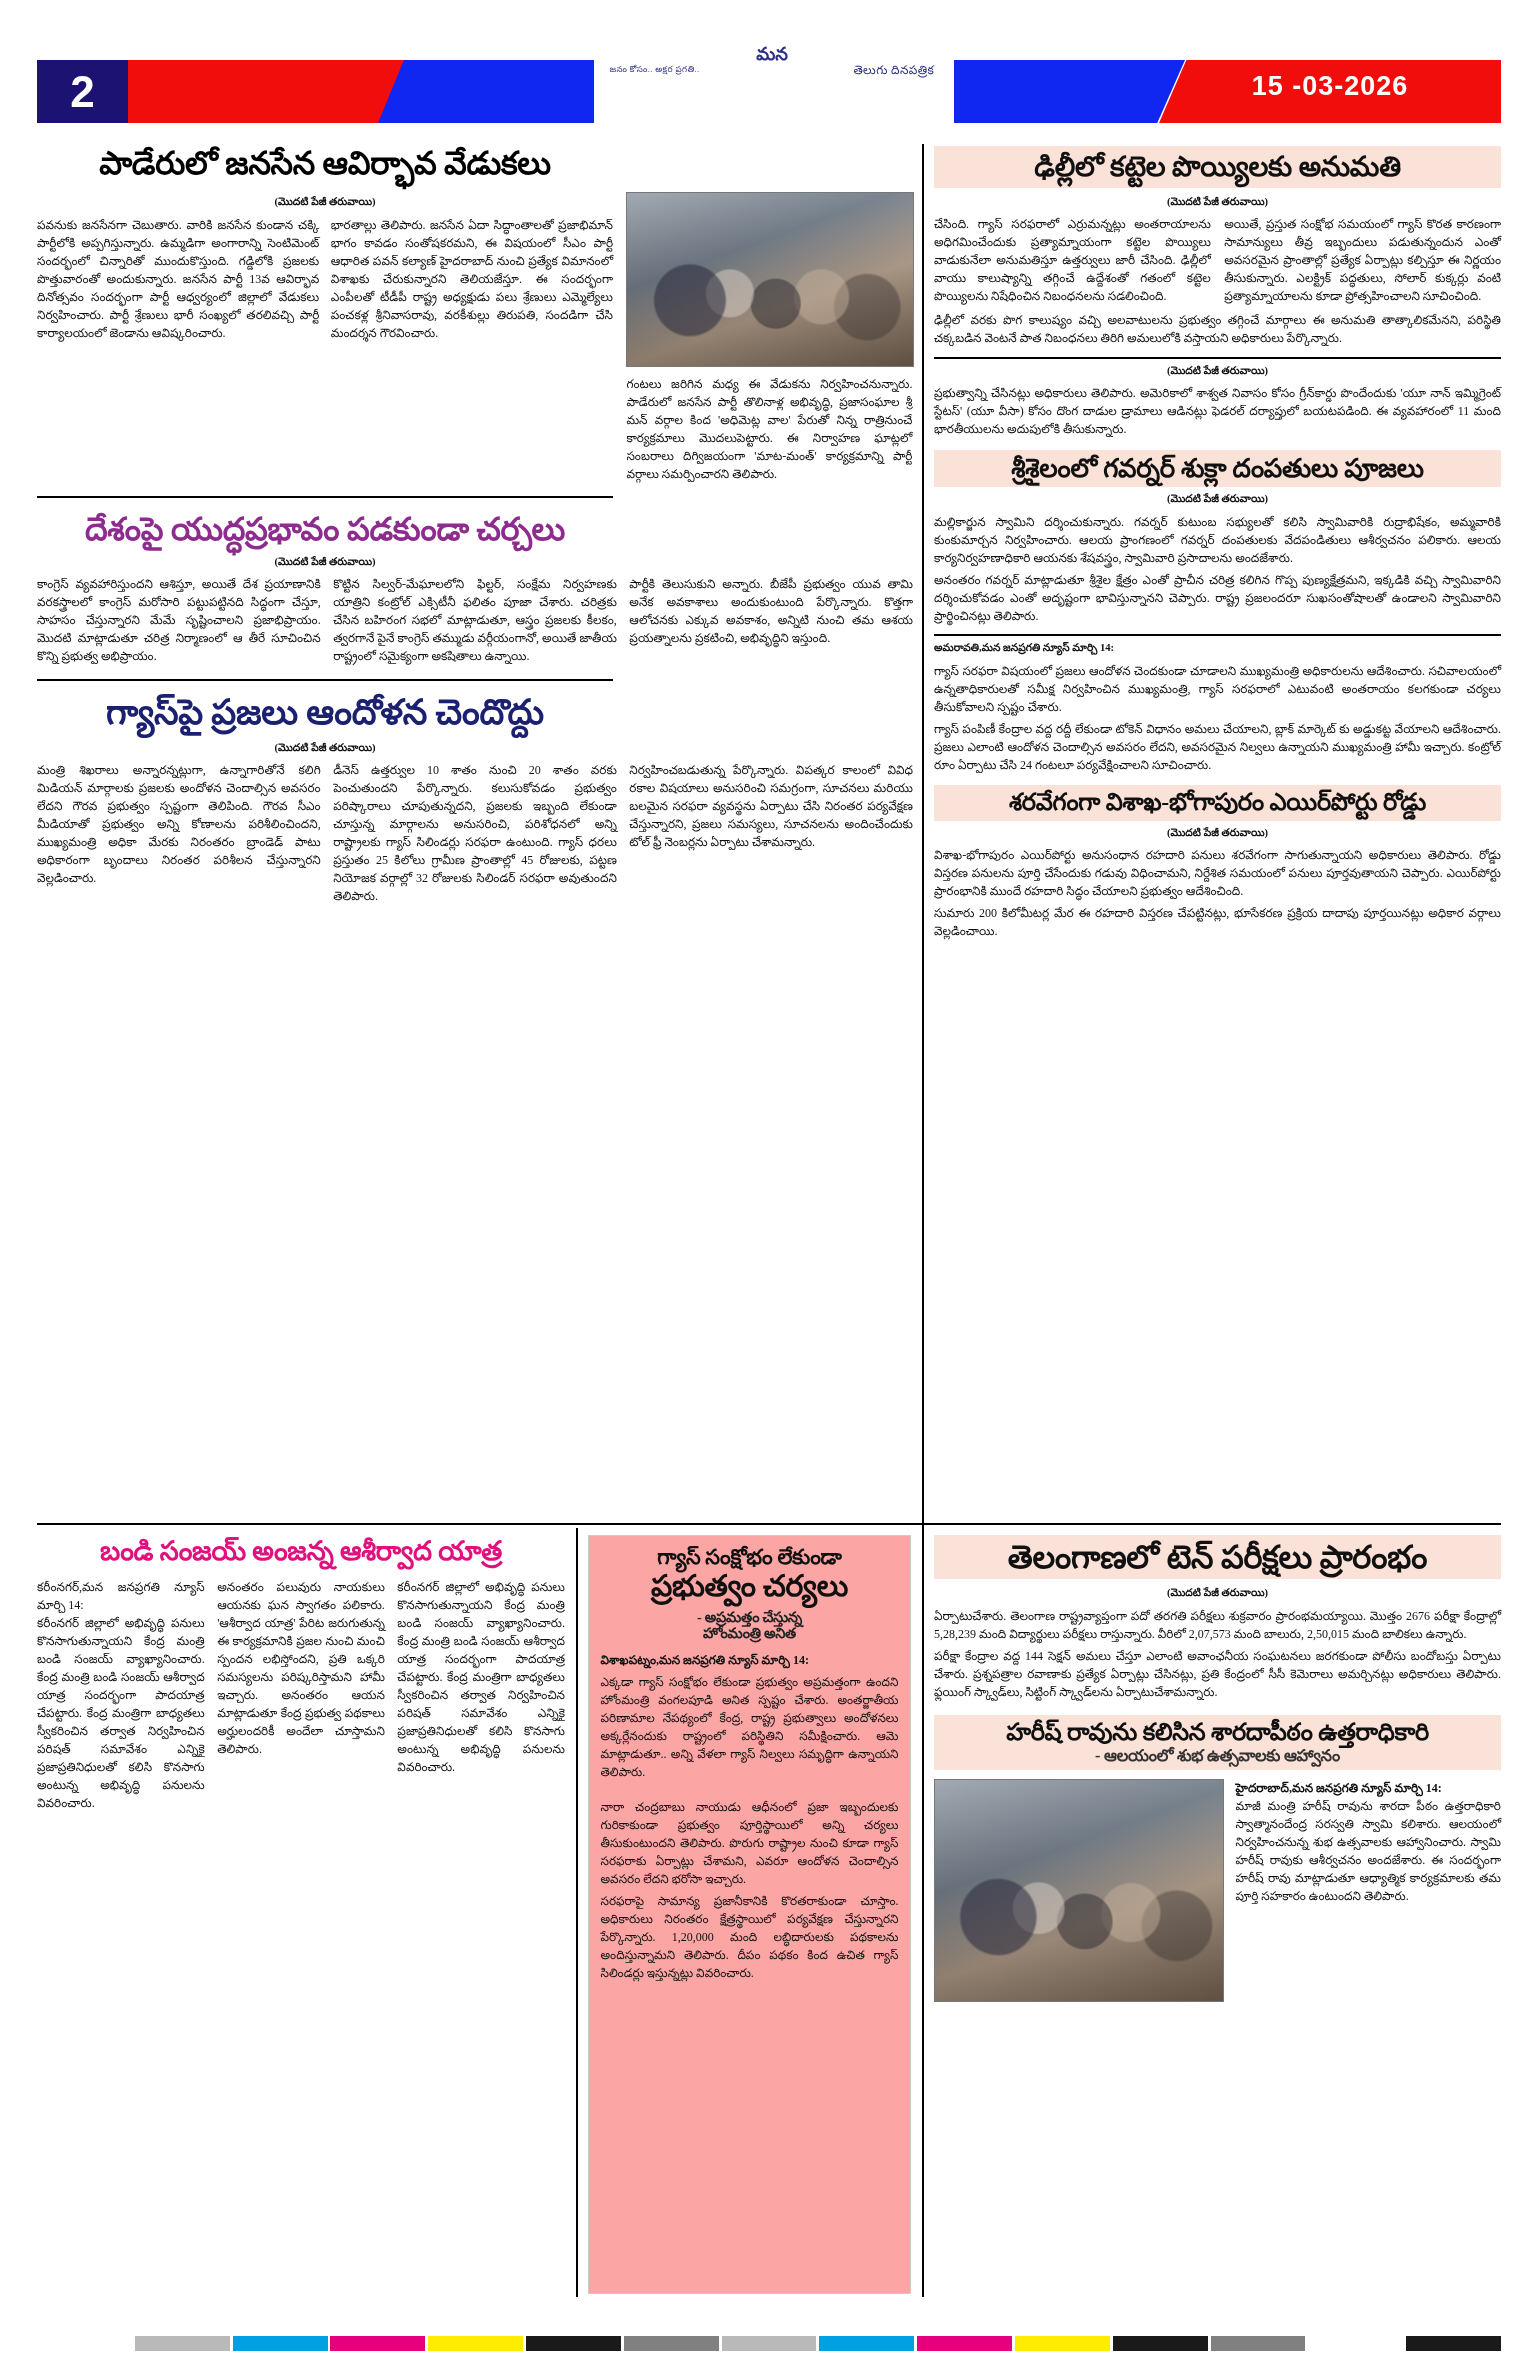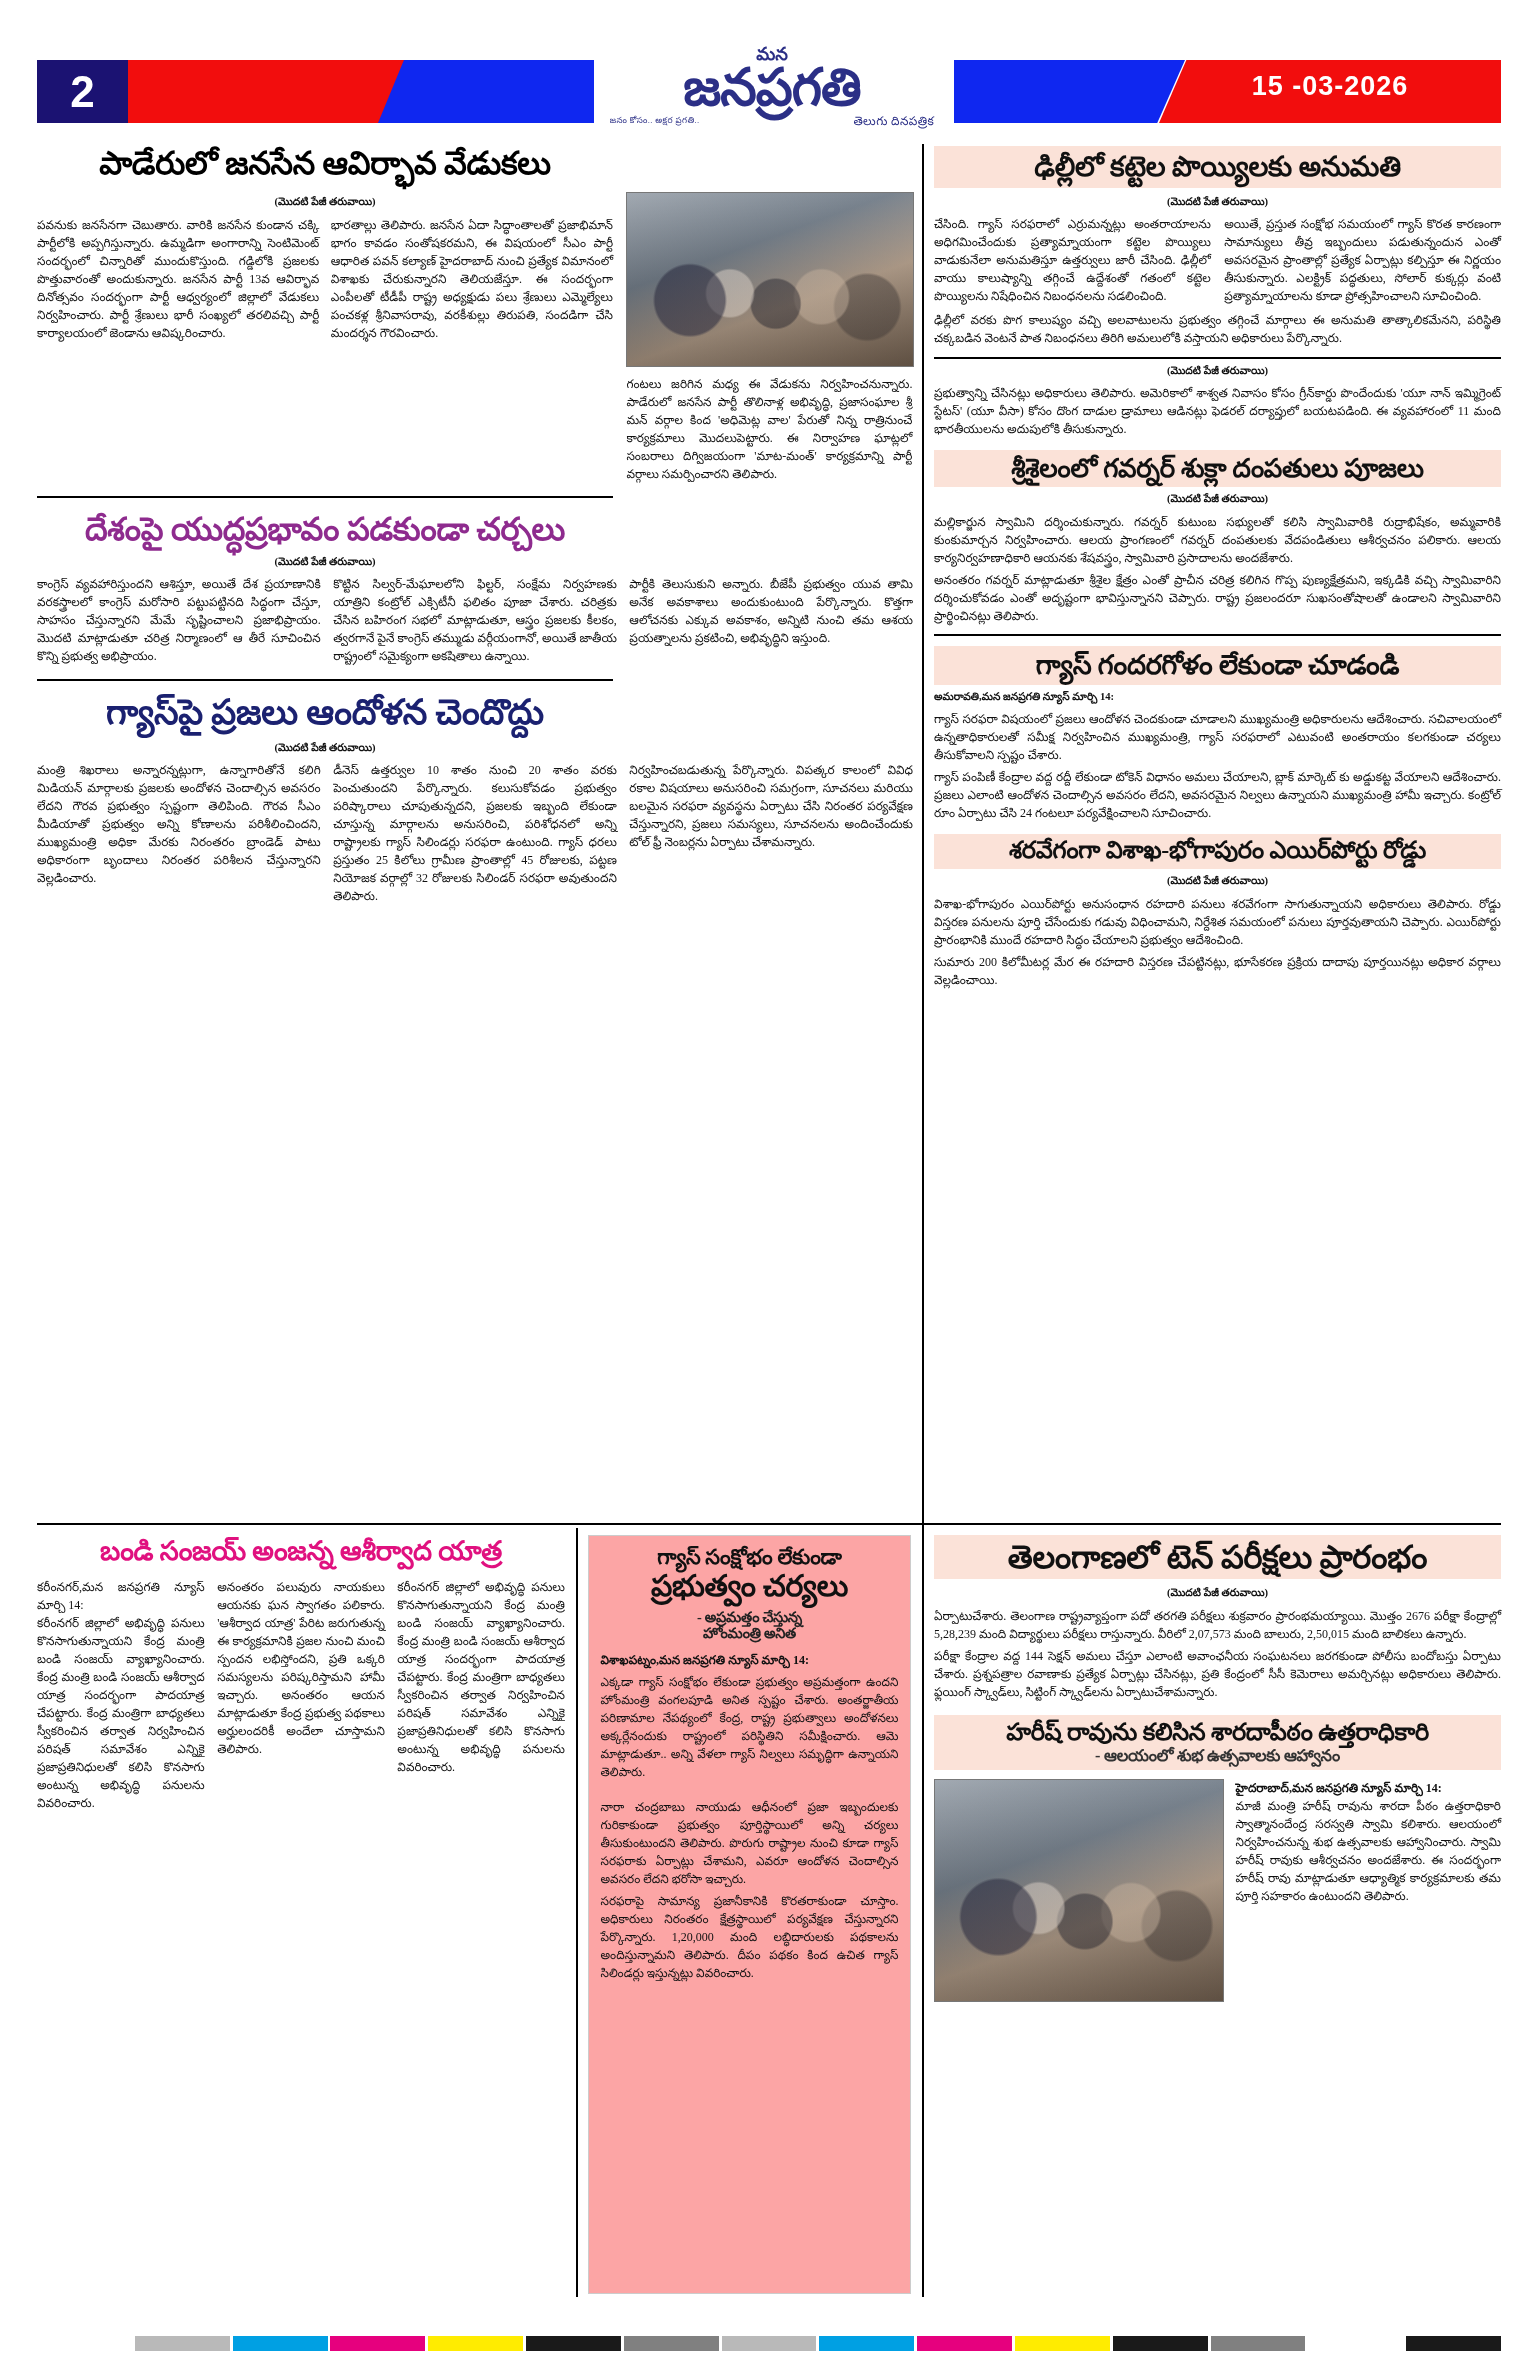--- a/index.html
+++ b/index.html
@@ -76,21 +76,20 @@
 
 <div class="page">
 
   <div class="masthead">
     <div class="mh-pageno">2</div>
     <div class="mh-red1"></div>
     <div class="mh-blue1"></div>
 
     <div class="mh-logo">
       <div class="mana">మన</div>
-      <div class="brand">జనప్రగతి</div>
       <div style="display:flex;justify-content:space-between;padding:0 5.8px;">
         <span class="sub1">జనం కోసం.. అక్షర ప్రగతి..</span>
         <span class="sub2">తెలుగు దినపత్రిక</span>
       </div>
     </div>
 
     <div class="mh-blue2"></div>
     <div class="mh-red2"></div>
     <div class="mh-date">15 -03-2026</div>
   </div>
@@ -163,23 +162,20 @@
 
     <div class="pinkbox" style="padding:4.8px 3.8px;margin-top:11.5px;">
       <div class="hl hl-black" style="font-size:26px;">శ్రీశైలంలో గవర్నర్ శుక్లా దంపతులు పూజలు</div>
     </div>
     <div class="byline" style="margin-top:5.8px;">(మొదటి పేజీ తరువాయి)</div>
     <div class="body-col">మల్లికార్జున స్వామిని దర్శించుకున్నారు. గవర్నర్ కుటుంబ సభ్యులతో కలిసి స్వామివారికి రుద్రాభిషేకం, అమ్మవారికి కుంకుమార్చన నిర్వహించారు. ఆలయ ప్రాంగణంలో గవర్నర్ దంపతులకు వేదపండితులు ఆశీర్వచనం పలికారు. ఆలయ కార్యనిర్వహణాధికారి ఆయనకు శేషవస్త్రం, స్వామివారి ప్రసాదాలను అందజేశారు.</div>
     <div class="body-col" style="margin-top:3.8px;">అనంతరం గవర్నర్ మాట్లాడుతూ శ్రీశైల క్షేత్రం ఎంతో ప్రాచీన చరిత్ర కలిగిన గొప్ప పుణ్యక్షేత్రమని, ఇక్కడికి వచ్చి స్వామివారిని దర్శించుకోవడం ఎంతో అదృష్టంగా భావిస్తున్నానని చెప్పారు. రాష్ట్ర ప్రజలందరూ సుఖసంతోషాలతో ఉండాలని స్వామివారిని ప్రార్థించినట్లు తెలిపారు.</div>
 
     <div class="rule" style="margin-top:9.6px;"></div>
 
-    <div class="pinkbox" style="padding:4.8px 3.8px;margin-top:9.6px;">
-      <div class="hl hl-black" style="font-size:27px;">గ్యాస్ గందరగోళం లేకుండా చూడండి</div>
-    </div>
     <div class="byline" style="margin-top:5.8px;text-align:left;">అమరావతి,మన జనప్రగతి న్యూస్ మార్చి 14:</div>
     <div class="body-col">గ్యాస్ సరఫరా విషయంలో ప్రజలు ఆందోళన చెందకుండా చూడాలని ముఖ్యమంత్రి అధికారులను ఆదేశించారు. సచివాలయంలో ఉన్నతాధికారులతో సమీక్ష నిర్వహించిన ముఖ్యమంత్రి, గ్యాస్ సరఫరాలో ఎటువంటి అంతరాయం కలగకుండా చర్యలు తీసుకోవాలని స్పష్టం చేశారు.</div>
     <div class="body-col" style="margin-top:3.8px;">గ్యాస్ పంపిణీ కేంద్రాల వద్ద రద్దీ లేకుండా టోకెన్ విధానం అమలు చేయాలని, బ్లాక్ మార్కెట్ కు అడ్డుకట్ట వేయాలని ఆదేశించారు. ప్రజలు ఎలాంటి ఆందోళన చెందాల్సిన అవసరం లేదని, అవసరమైన నిల్వలు ఉన్నాయని ముఖ్యమంత్రి హామీ ఇచ్చారు. కంట్రోల్ రూం ఏర్పాటు చేసి 24 గంటలూ పర్యవేక్షించాలని సూచించారు.</div>
 
     <div class="pinkbox" style="padding:4.8px 3.8px;margin-top:11.5px;">
       <div class="hl hl-black" style="font-size:24px;">శరవేగంగా విశాఖ-భోగాపురం ఎయిర్‌పోర్టు రోడ్డు</div>
     </div>
     <div class="byline" style="margin-top:5.8px;">(మొదటి పేజీ తరువాయి)</div>
     <div class="body-col">విశాఖ-భోగాపురం ఎయిర్‌పోర్టు అనుసంధాన రహదారి పనులు శరవేగంగా సాగుతున్నాయని అధికారులు తెలిపారు. రోడ్డు విస్తరణ పనులను పూర్తి చేసేందుకు గడువు విధించామని, నిర్దేశిత సమయంలో పనులు పూర్తవుతాయని చెప్పారు. ఎయిర్‌పోర్టు ప్రారంభానికి ముందే రహదారి సిద్ధం చేయాలని ప్రభుత్వం ఆదేశించింది.</div>
     <div class="body-col" style="margin-top:3.8px;">సుమారు 200 కిలోమీటర్ల మేర ఈ రహదారి విస్తరణ చేపట్టినట్లు, భూసేకరణ ప్రక్రియ దాదాపు పూర్తయినట్లు అధికార వర్గాలు వెల్లడించాయి.</div>

